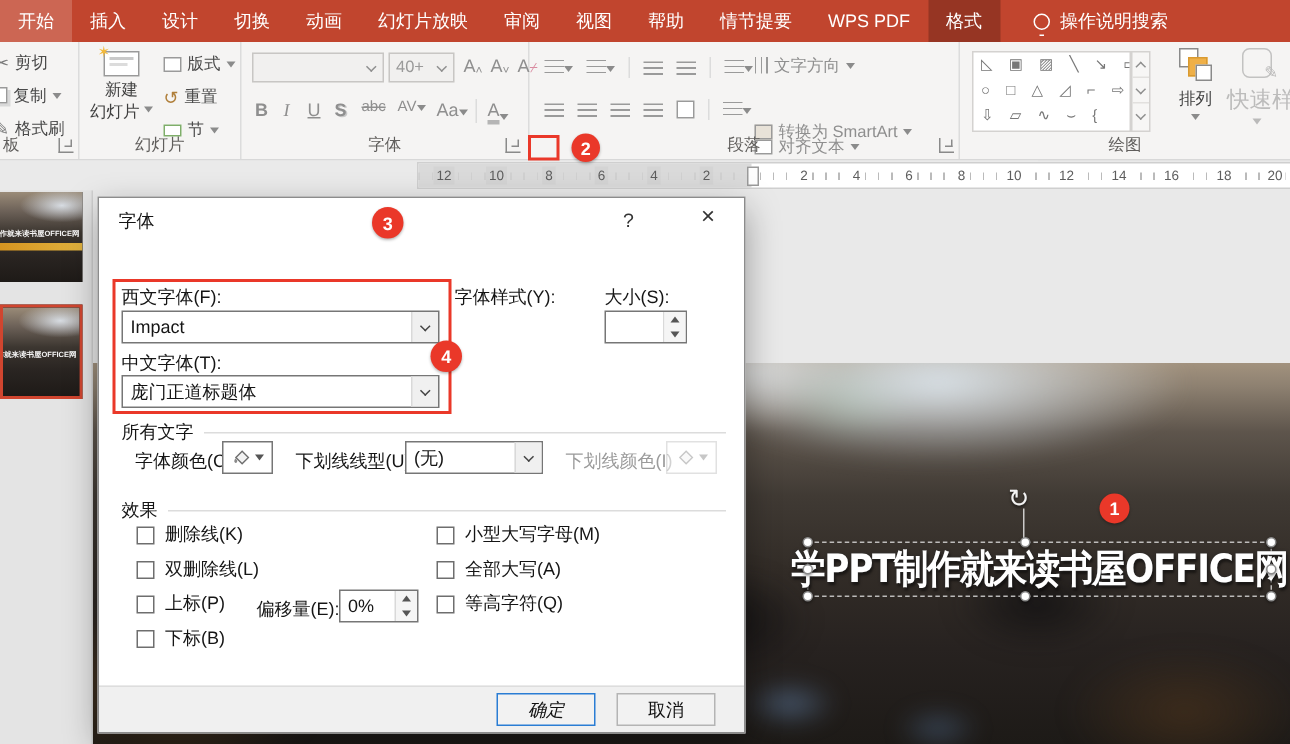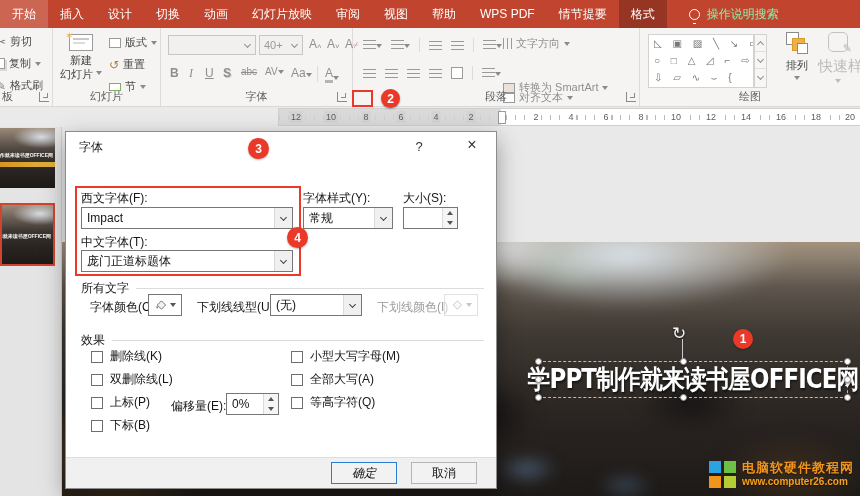--- a/index.html
+++ b/index.html
@@ -6,21 +6,21 @@
   html,body { width:860px; height:496px; overflow:hidden; }
   body { font-family:"Liberation Sans","DejaVu Sans",sans-serif; }
   .screen { position:relative; width:860px; height:496px; background:#e9e9e9; overflow:hidden; }
 
   
   .tabbar { position:absolute; left:0; top:0; width:860px; height:28px; background:#c1452e;
             display:flex; align-items:stretch; }
   .tab { color:#fff; font-size:12px; display:flex; align-items:center; padding:0 12px; cursor:default; white-space:nowrap; }
   .tab.active { background:rgba(255,255,255,.18); }
   .tab.contextual { background:rgba(0,0,0,.22); }
-  .tellme { display:flex; align-items:center; gap:7px; color:#86efac; font-size:12px; padding:0 10px; margin-left:12px; }
+  .tellme { display:flex; align-items:center; gap:7px; color:#ffffff; font-size:12px; padding:0 10px; margin-left:12px; }
   .bulb { width:11px; height:11px; border:1.4px solid #fff; border-radius:50%; position:relative; }
   .bulb::after { content:""; position:absolute; left:3px; top:10px; width:3px; height:3px; border-bottom:1.4px solid #fff; }
 
   
   .ribbon { position:absolute; left:0; top:28px; width:860px; height:79px; background:#f5f4f3; border-bottom:1px solid #d8d8d8; }
   .grp { position:absolute; top:0; height:78px; border-right:1px solid #dcdcdc; }
   .grp-label { position:absolute; bottom:2px; left:0; right:0; text-align:center; font-size:11px; color:#605e5c; }
   .launcher { position:absolute; right:3px; bottom:4px; width:10px; height:10px; border-left:1px solid #8a8a8a; border-bottom:1px solid #8a8a8a; }
   .launcher::after { content:""; position:absolute; right:1px; top:1px; width:4px; height:4px; border-right:1.3px solid #8a8a8a; border-bottom:1.3px solid #8a8a8a; }
   .rbtn { display:flex; align-items:center; gap:4px; font-size:11px; color:#4a4a4a; white-space:nowrap; }
@@ -149,22 +149,22 @@
   <div class="tabbar">
     <span class="tab active">开始</span>
     <span class="tab">插入</span>
     <span class="tab">设计</span>
     <span class="tab">切换</span>
     <span class="tab">动画</span>
     <span class="tab">幻灯片放映</span>
     <span class="tab">审阅</span>
     <span class="tab">视图</span>
     <span class="tab">帮助</span>
+    <span class="tab">情节提要</span>
     <span class="tab">WPS PDF</span>
-    <span class="tab">情节提要</span>
     <span class="tab contextual">格式</span>
     <span class="tellme">
       <span class="bulb"></span>
       <span>操作说明搜索</span>
     </span>
   </div>
 
   <div class="ribbon">
 
     <div class="grp" style="left:0;width:53px;">
@@ -390,57 +390,39 @@
       <span class="hdl" style="right:-4px;top:-4px;"></span>
       <span class="hdl" style="left:-4px;top:14px;"></span>
       <span class="hdl" style="right:-4px;top:14px;"></span>
       <span class="hdl" style="left:-4px;bottom:-4px;"></span>
       <span class="hdl" style="left:141px;bottom:-4px;"></span>
       <span class="hdl" style="right:-4px;bottom:-4px;"></span>
     </div>
 
     <div class="ann" style="left:671px;top:202px;width:20px;height:20px;">1</div>
 
-    <div class="watermark">
-      <div class="wm-logo">
-        <span style="background:#2ba3e0;"></span>
-          <span style="background:#6fbf44;"></span>
-        <span style="background:#f0941e;"></span>
-          <span style="background:#b5cc34;"></span>
-      </div>
-      <div class="wm-texts">
-        <span class="wm-l1">电脑软硬件教程网</span>
-        <span class="wm-l2">www.computer26.com</span>
-      </div>
-    </div>
   </div>
 
   <div class="dialog">
     <div class="dlg-title">
       <span class="t">字体</span>
     </div>
     <div class="ann" style="left:182px;top:6px;width:21px;height:21px;">3</div>
     <span class="dlg-help">?</span>
     <span class="dlg-close">×</span>
 
 
     <span class="dlbl" style="left:15px;top:58px;">西文字体(F):</span>
     <div class="cmb" style="left:15px;top:75px;width:212px;">
       <span class="val">Impact</span>
       <span class="arw">
           <span class="chv"></span>
         </span>
     </div>
     <span class="dlbl" style="left:237px;top:58px;">字体样式(Y):</span>
-    <div class="cmb" style="left:237px;top:75px;width:90px;">
-      <span class="val">常规</span>
-      <span class="arw">
-          <span class="chv"></span>
-        </span>
-    </div>
     <span class="dlbl" style="left:337px;top:58px;">大小(S):</span>
     <div class="spinbox" style="left:337px;top:75px;width:55px;">
       <span class="val"></span>
       <span class="spincol">
         <div>
             <span class="tri-u"></span>
           </div>
         <div>
             <span class="tri-d"></span>
           </div>

